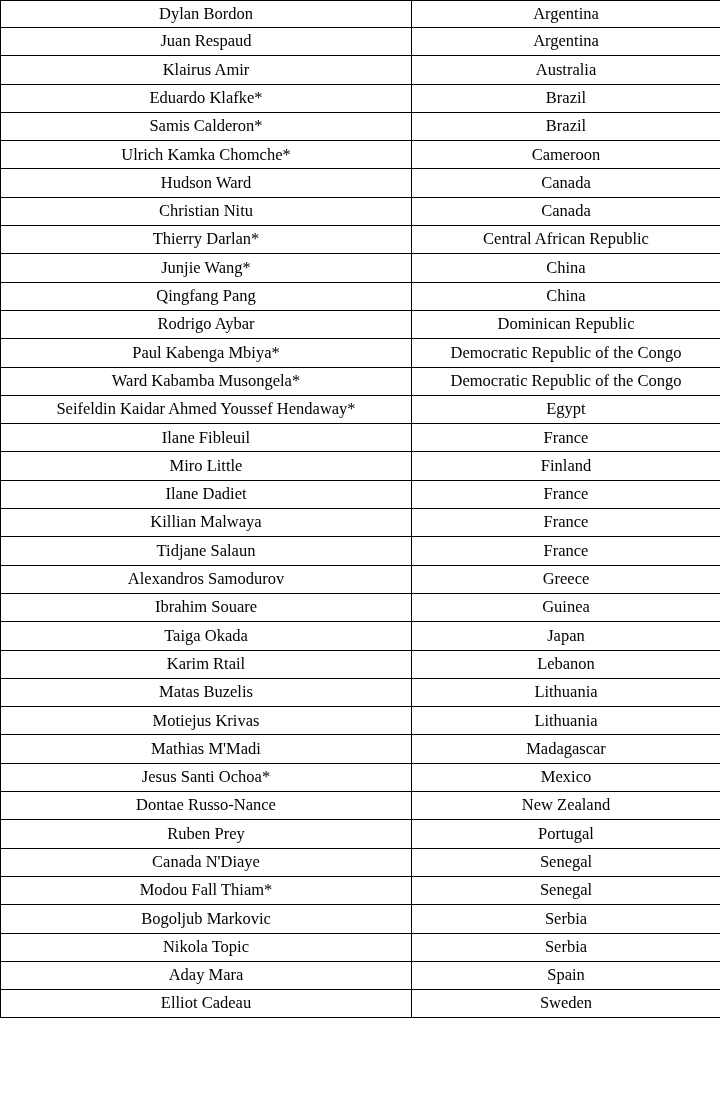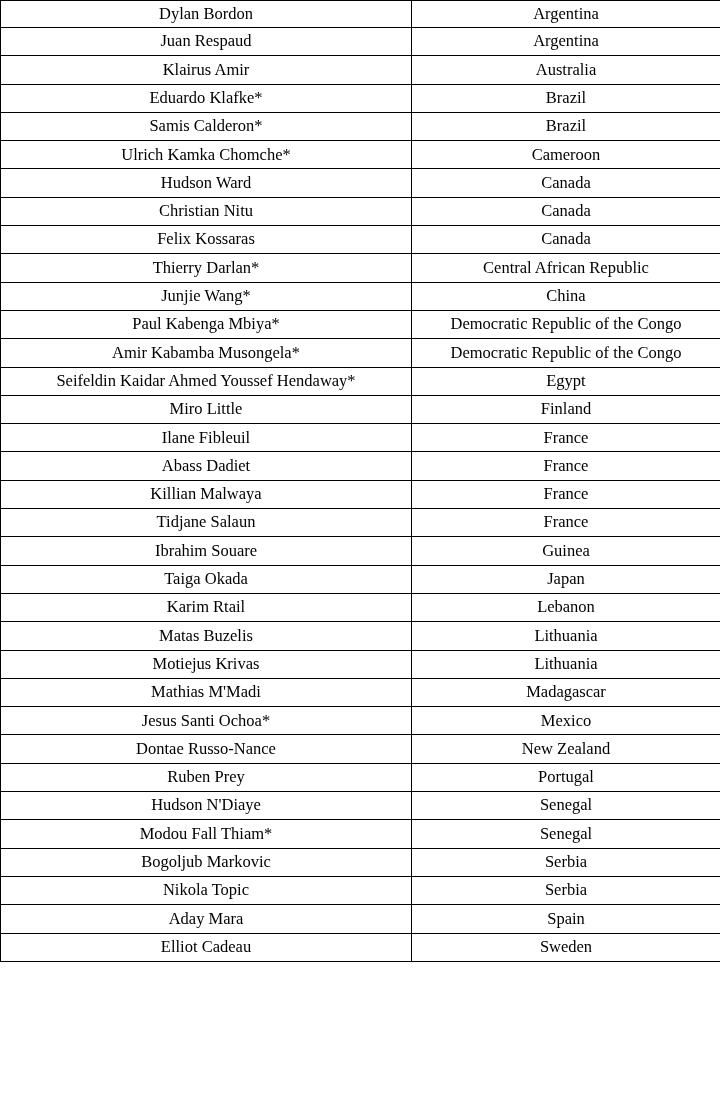--- a/index.html
+++ b/index.html
@@ -77,62 +77,70 @@
       </tr>
       <tr>
         <td class="col-player">Hudson Ward</td>
         <td class="col-country">Canada</td>
       </tr>
       <tr>
         <td class="col-player">Christian Nitu</td>
         <td class="col-country">Canada</td>
       </tr>
       <tr>
-        <td class="col-player">Felix Kossaras</td>
-        <td class="col-country">Canada</td>
-      </tr>
-      <tr>
         <td class="col-player">Thierry Darlan*</td>
         <td class="col-country">Central African Republic</td>
       </tr>
       <tr>
         <td class="col-player">Junjie Wang*</td>
         <td class="col-country">China</td>
       </tr>
       <tr>
+        <td class="col-player">Qingfang Pang</td>
+        <td class="col-country">China</td>
+      </tr>
+      <tr>
+        <td class="col-player">Rodrigo Aybar</td>
+        <td class="col-country">Dominican Republic</td>
+      </tr>
+      <tr>
         <td class="col-player">Paul Kabenga Mbiya*</td>
         <td class="col-country">Democratic Republic of the Congo</td>
       </tr>
       <tr>
-        <td class="col-player">Amir Kabamba Musongela*</td>
+        <td class="col-player">Ward Kabamba Musongela*</td>
         <td class="col-country">Democratic Republic of the Congo</td>
       </tr>
       <tr>
         <td class="col-player">Seifeldin Kaidar Ahmed Youssef Hendaway*</td>
         <td class="col-country">Egypt</td>
       </tr>
       <tr>
+        <td class="col-player">Ilane Fibleuil</td>
+        <td class="col-country">France</td>
+      </tr>
+      <tr>
         <td class="col-player">Miro Little</td>
         <td class="col-country">Finland</td>
       </tr>
       <tr>
-        <td class="col-player">Ilane Fibleuil</td>
-        <td class="col-country">France</td>
-      </tr>
-      <tr>
-        <td class="col-player">Abass Dadiet</td>
+        <td class="col-player">Ilane Dadiet</td>
         <td class="col-country">France</td>
       </tr>
       <tr>
         <td class="col-player">Killian Malwaya</td>
         <td class="col-country">France</td>
       </tr>
       <tr>
         <td class="col-player">Tidjane Salaun</td>
         <td class="col-country">France</td>
+      </tr>
+      <tr>
+        <td class="col-player">Alexandros Samodurov</td>
+        <td class="col-country">Greece</td>
       </tr>
       <tr>
         <td class="col-player">Ibrahim Souare</td>
         <td class="col-country">Guinea</td>
       </tr>
       <tr>
         <td class="col-player">Taiga Okada</td>
         <td class="col-country">Japan</td>
       </tr>
       <tr>
@@ -157,21 +165,21 @@
       </tr>
       <tr>
         <td class="col-player">Dontae Russo-Nance</td>
         <td class="col-country">New Zealand</td>
       </tr>
       <tr>
         <td class="col-player">Ruben Prey</td>
         <td class="col-country">Portugal</td>
       </tr>
       <tr>
-        <td class="col-player">Hudson N'Diaye</td>
+        <td class="col-player">Canada N'Diaye</td>
         <td class="col-country">Senegal</td>
       </tr>
       <tr>
         <td class="col-player">Modou Fall Thiam*</td>
         <td class="col-country">Senegal</td>
       </tr>
       <tr>
         <td class="col-player">Bogoljub Markovic</td>
         <td class="col-country">Serbia</td>
       </tr>

